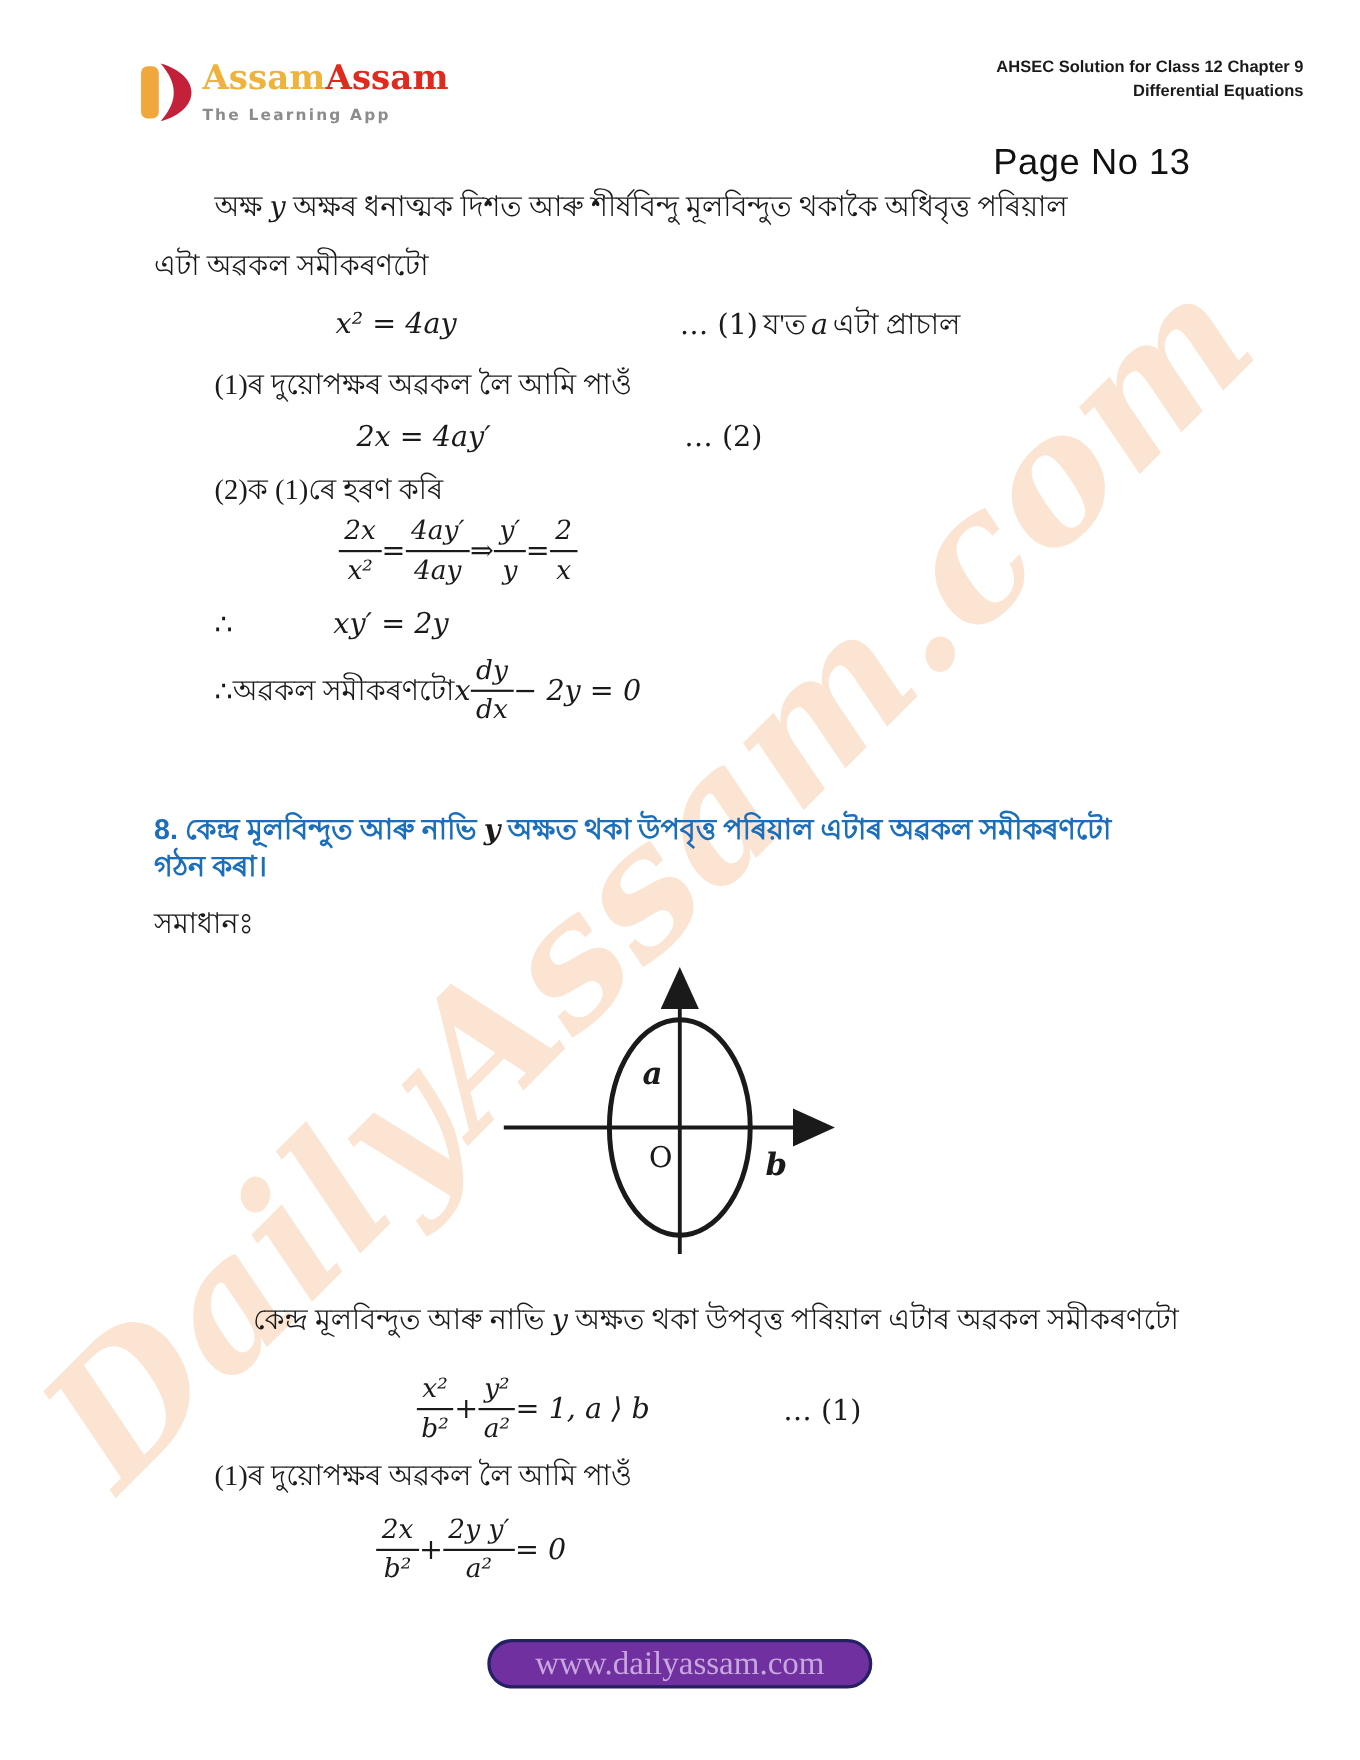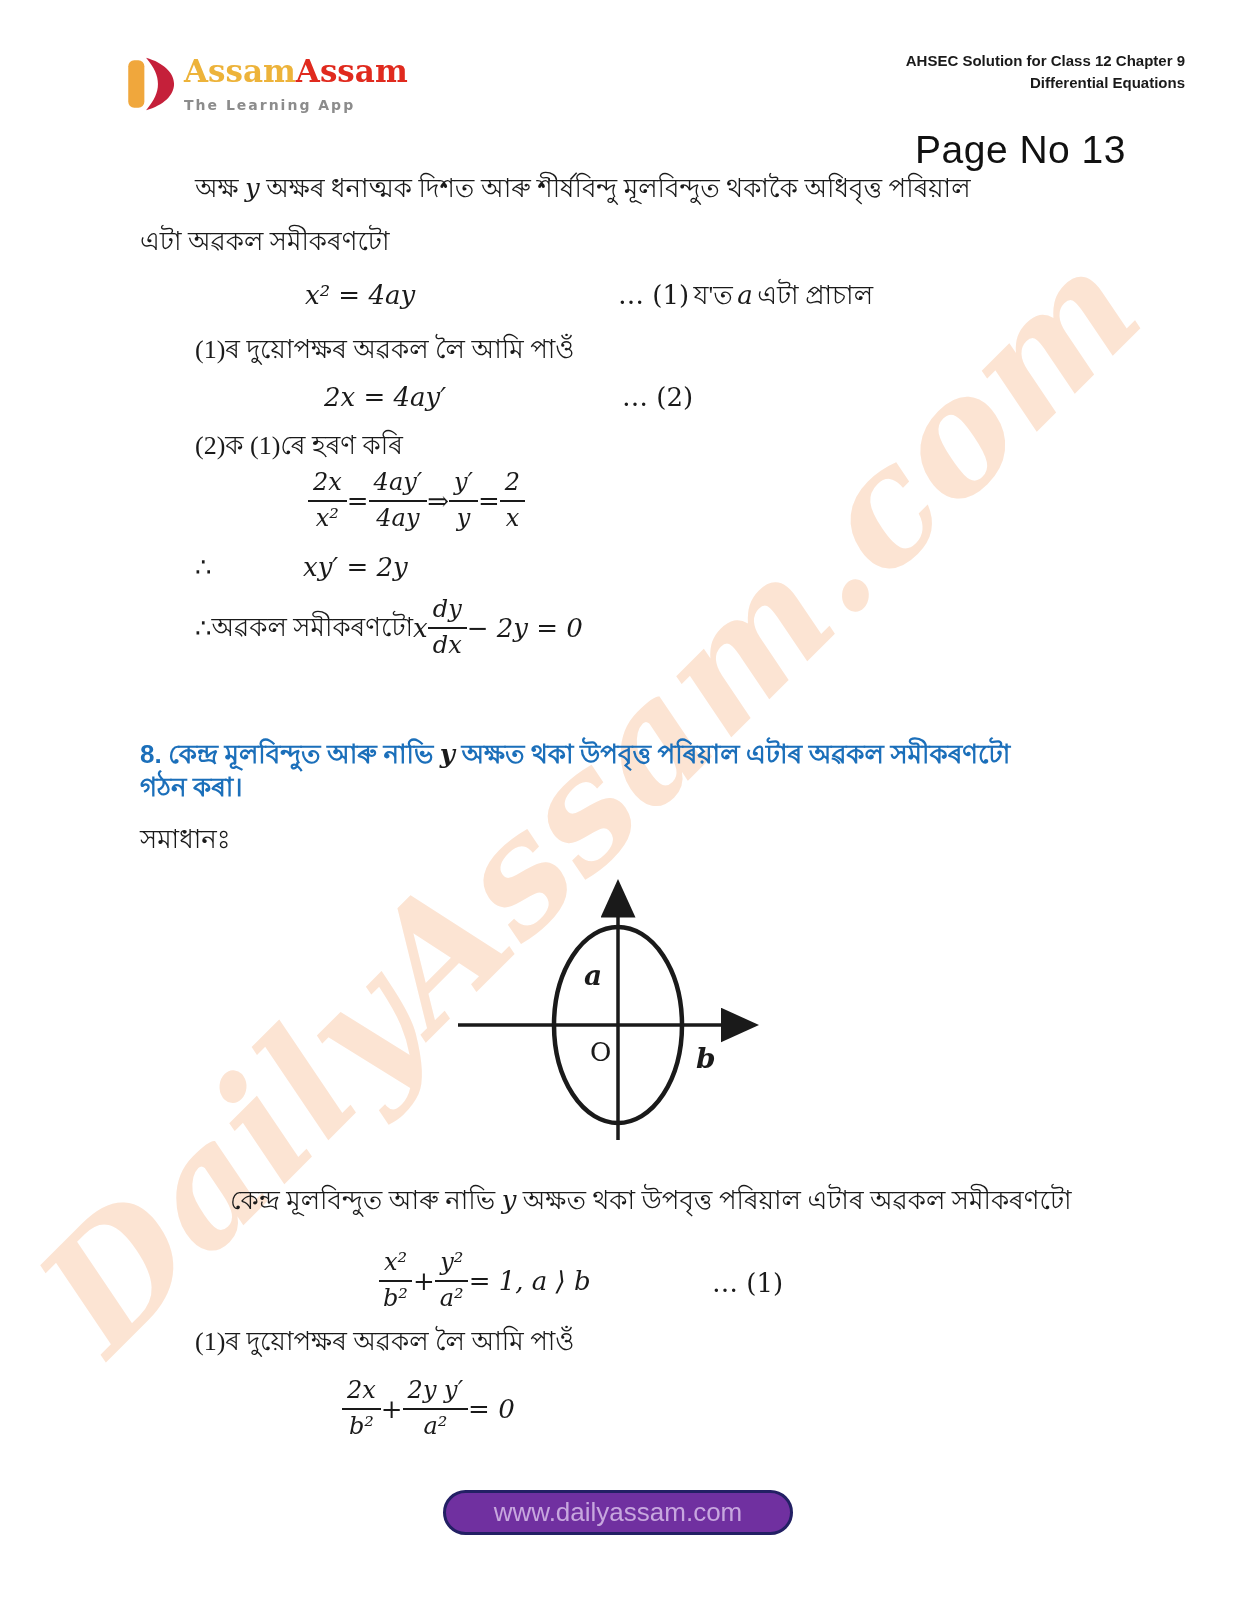--- a/index.html
+++ b/index.html
@@ -29,21 +29,21 @@
   
   .logo-wrap{left:126px;top:56px;display:flex;align-items:flex-start;}
   .logo-mark{width:52px;height:56px;margin-right:6px;}
   .logo-text{font-family:"DejaVu Serif",serif;font-weight:700;font-size:31px;line-height:1;}
   .logo-daily{color:var(--logo_yellow);}
   .logo-assam{color:var(--logo_red);}
   .logo-tagline{font-family:"DejaVu Sans",sans-serif;font-weight:700;font-size:14px;
     color:var(--tagline_gray);letter-spacing:2px;margin-top:10px;}
   .hdr-right{right:51px;top:50px;text-align:right;font-size:15px;font-weight:700;
     color:var(--ink);line-height:1.45;}
-  .page-title{left:903px;top:128px;font-size:39px;color:#111;font-weight:500;letter-spacing:0.5px;margin-left:12px;}
+  .page-title{left:903px;top:128px;font-size:33px;color:#111;font-weight:500;letter-spacing:0.5px;}
 
   
   .bn{font-family:"Liberation Serif","DejaVu Serif",serif;font-size:26px;color:var(--ink);line-height:1.25;white-space:nowrap;}
   .blue{color:var(--accent_blue);font-weight:700;}
   .math{font-family:"DejaVu Serif",serif;font-style:italic;font-size:26px;color:var(--ink);white-space:nowrap;}
   .upright{font-style:normal;}
   .row{left:0;width:1088px;}
   .eqmain{position:absolute;left:305px;}
   .eqtag{position:absolute;left:618px;}
   .mixrow{display:flex;align-items:center;}
@@ -51,21 +51,21 @@
   .frac .num{padding:0 5px 3px;border-bottom:2px solid var(--ink);}
   .frac .den{padding:3px 5px 0;}
 
   
   .diagram{left:452px;top:872px;}
 
   
   .pill{left:443px;top:1490px;width:350px;height:45px;border-radius:23px;
     background:var(--pill_bg);border:3px solid var(--pill_border);
     display:flex;align-items:center;justify-content:center;
-    font-size:26px;color:var(--pill_text);cursor:pointer;}
+    font-size:30px;color:var(--pill_text);cursor:pointer;font-family:Liberation Serif, serif;}
 </style>
 </head>
 <body>
 
 <div id="page">
 
   <div class="watermark">DailyAssam.com</div>
 
   <div class="z logo-wrap">
     <svg class="logo-mark" viewBox="0 0 60 66">

